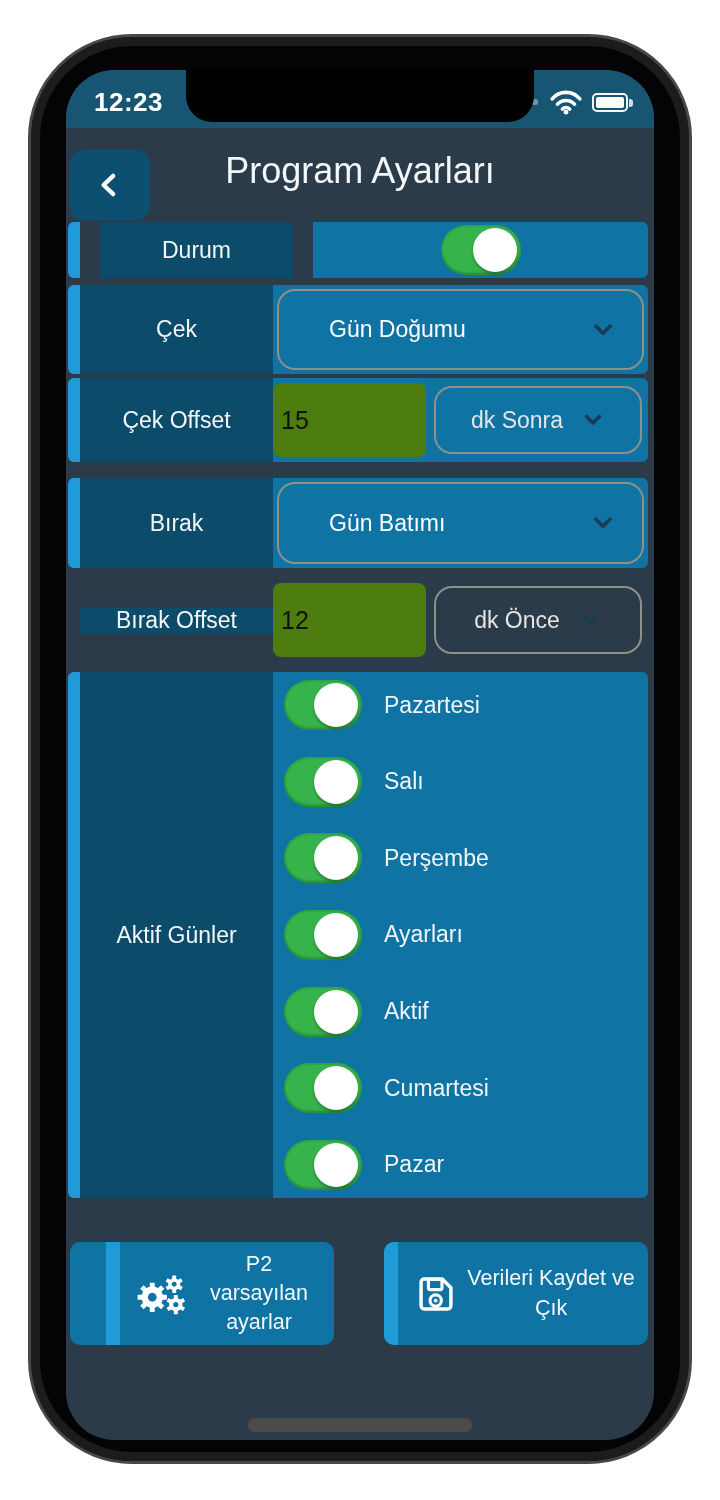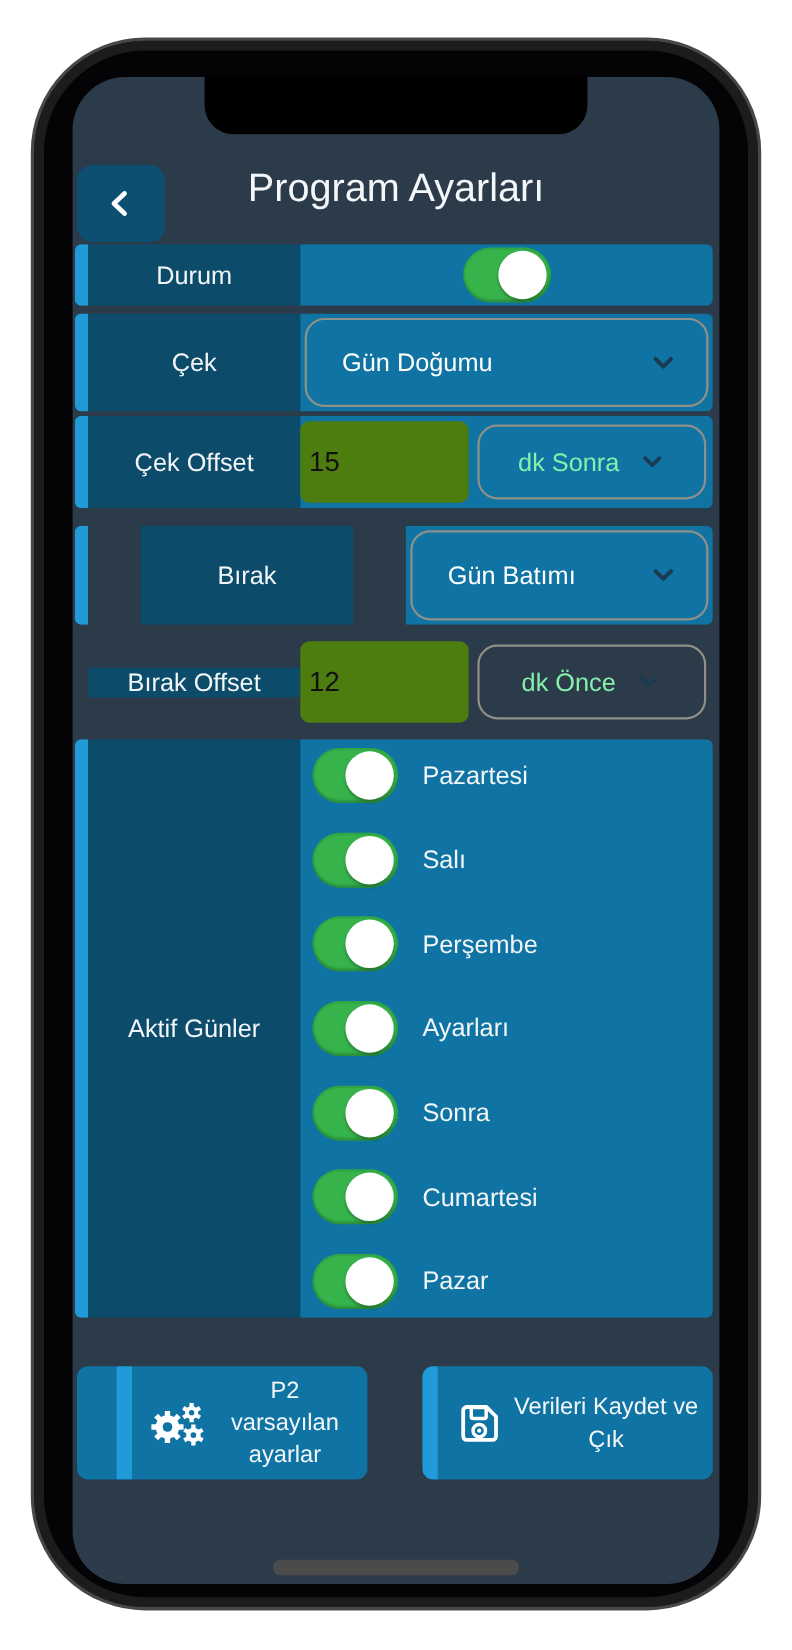--- a/index.html
+++ b/index.html
@@ -53,55 +53,55 @@
   }
 
   
   .row { position:absolute; left:2px; width:580px; display:flex; border-radius:6px; overflow:hidden; }
   .accent { width:12px; background:#209bd8; flex:none; }
   .lbl-cell { width:193px; background:#0d4b6a; flex:none;
               display:flex; align-items:center; justify-content:center; }
   .lbl-cell span { color:#f2f6f8; font-size:23px; }
   .val-cell { flex:1; background:#0f73a3; position:relative; display:flex; align-items:center; }
 
-  .row-durum  { top:152px; height:56px; }
+  .row-durum  { top:152px; height:56px;gap:20px; }
   .row-cek    { top:215px; height:89px; }
   .row-cekoff { top:308px; height:84px; }
-  .row-birak  { top:408px; height:90px;gap:48px; }
+  .row-birak  { top:408px; height:90px; }
   .row-biroff { top:508px; height:84px;align-items:center; }
   .row-days   { top:602px; height:526px; }
   .row-durum .val-cell { justify-content:center; }
 
   
   .toggle { position:relative; width:80px; height:50px; background:#36b44b; border-radius:25px;
             flex:none; cursor:pointer;
             box-shadow: inset 0 0 0 2px rgba(0,0,0,.08), inset 0 -3px 2px rgba(0,0,0,.12); }
   .toggle .knob { position:absolute; right:4px; top:3px; width:44px; height:44px;
                   background:#fff; border-radius:50%; box-shadow:0 2px 3px rgba(0,0,0,.3); }
 
   
   .select-big {
     position:absolute; left:4px; right:4px; top:4px; bottom:4px;
     border:2px solid #8f9087; border-radius:18px; background:transparent;
-    display:flex; align-items:center; padding-left:32px; cursor:pointer;
+    display:flex; align-items:center; padding-left:50px; cursor:pointer;
   }
   .select-big span { color:#fff; font-size:23px; }
   .select-big svg { position:absolute; right:26px; top:50%; transform:translateY(-50%); }
 
   .num-input {
     position:absolute; left:205px; top:5px; width:153px; height:74px;
     background:#4d7c0f; border:none; border-radius:8px; color:#111;
     font-size:25px; font-family:"Liberation Sans", sans-serif; padding:0 0 0 8px;
   }
   .select-unit {
     position:absolute; left:366px; top:8px; width:208px; height:68px;
     border:2px solid #8f9087; border-radius:18px; background:transparent;
     display:flex; align-items:center; justify-content:center; gap:18px; cursor:pointer;
   }
-  .select-unit span { color:#86efac; font-size:23px; }
+  .select-unit span { color:#e5e5e5; font-size:23px; }
 
   
   .days-col { flex:1; background:#0f73a3; display:flex; flex-direction:column;
               justify-content:space-between; padding:8px 0; }
   .day-row { display:flex; align-items:center; gap:22px; padding-left:11px; cursor:pointer; }
   .day-row .toggle { width:78px; }
   .day-label { color:#f2f6f8; font-size:23px; }
 
   
   .fbtn {
@@ -118,20 +118,40 @@
 
   svg { display:block; }
 </style>
 </head>
 <body>
 
 <div class="page">
   <div class="phone">
     <div class="screen">
 
+      <div class="statusbar">
+        <span class="time">12:23</span>
+        <div class="status-icons">
+          <div class="cell-dots">
+            <span></span>
+              <span></span>
+              <span></span>
+              <span></span>
+          </div>
+          <svg width="34" height="26" viewBox="0 0 32 24">
+            <g stroke="#fff" fill="none" stroke-linecap="round">
+              <path d="M3 9 a17 17 0 0 1 26 0" stroke-width="3.4"></path>
+              <path d="M8 14 a11 11 0 0 1 16 0" stroke-width="3.4"></path>
+              <path d="M12.6 18.6 a5.2 5.2 0 0 1 6.8 0" stroke-width="3.4"></path>
+            </g>
+            <circle cx="16" cy="21.6" r="2.2" fill="#fff"></circle>
+          </svg>
+          <div class="batt"></div>
+        </div>
+      </div>
       <div class="notch"></div>
 
       <div class="page-title">Program Ayarları</div>
       <button class="back-btn">
         <svg width="30" height="30" viewBox="0 0 28 28">
           <path d="M17 5.5 L8 14 L17 22.5" stroke="#fff" stroke-width="4" fill="none" stroke-linecap="round" stroke-linejoin="round"></path>
         </svg>
       </button>
 
       <div class="row row-durum">
@@ -233,21 +253,21 @@
           <div class="day-row">
             <div class="toggle">
                 <div class="knob"></div>
               </div>
             <span class="day-label">Ayarları</span>
           </div>
           <div class="day-row">
             <div class="toggle">
                 <div class="knob"></div>
               </div>
-            <span class="day-label">Sonra</span>
+            <span class="day-label">Aktif</span>
           </div>
           <div class="day-row">
             <div class="toggle">
                 <div class="knob"></div>
               </div>
             <span class="day-label">Cumartesi</span>
           </div>
           <div class="day-row">
             <div class="toggle">
                 <div class="knob"></div>

